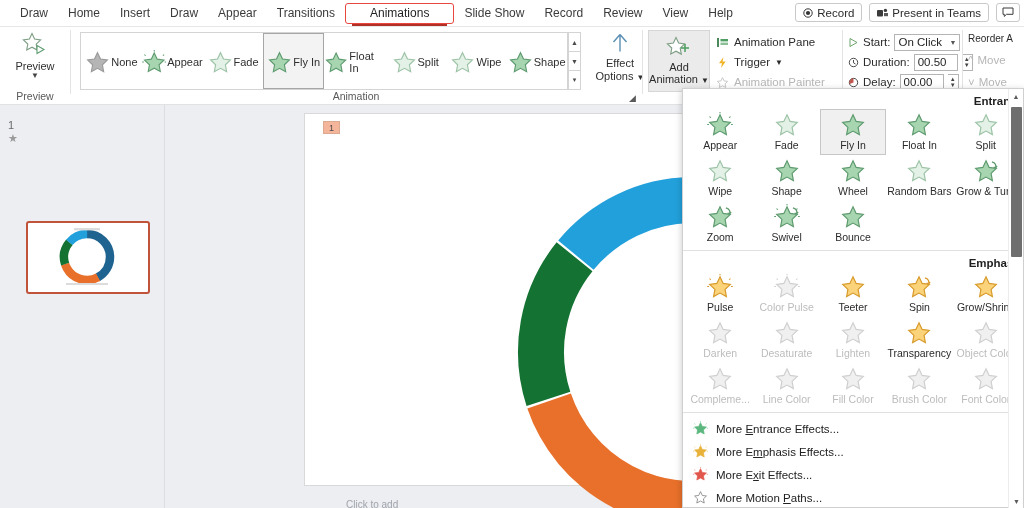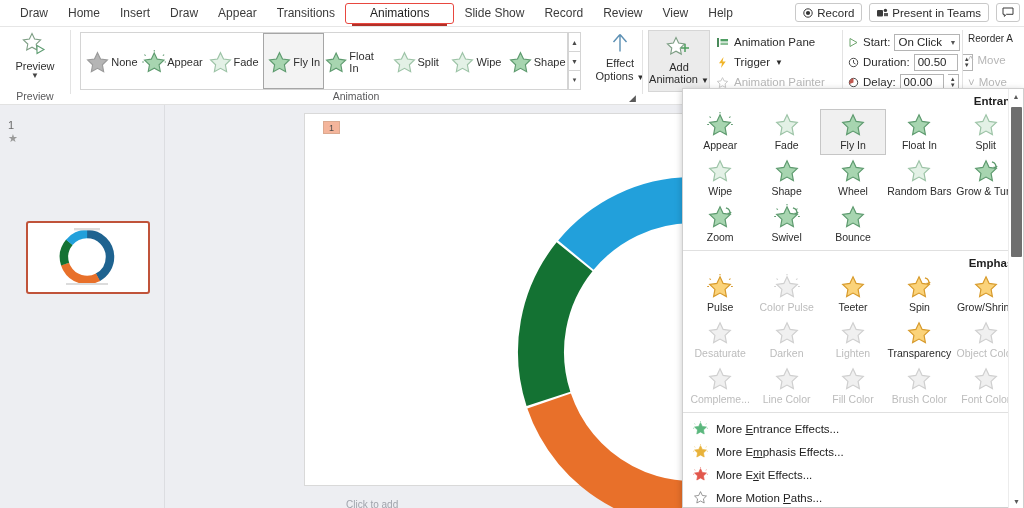--- a/index.html
+++ b/index.html
@@ -613,27 +613,27 @@
           <div class="eff">
             <svg width="26" height="26" viewBox="0 0 24 24" class="star">
               <path d="M12 2.6l2.9 6.1 6.6.9-4.8 4.6 1.2 6.6L12 17.6 6.1 20.8l1.2-6.6L2.5 9.6l6.6-.9z" fill="#fbd37a" stroke="#d79a2b" stroke-width="1.1"></path>
             </svg>
             <span class="lbl">Grow/Shrink</span>
           </div>
           <div class="eff dis">
             <svg width="26" height="26" viewBox="0 0 24 24" class="star">
               <path d="M12 2.6l2.9 6.1 6.6.9-4.8 4.6 1.2 6.6L12 17.6 6.1 20.8l1.2-6.6L2.5 9.6l6.6-.9z" fill="#f0f0f0" stroke="#cfcfcf" stroke-width="1.1"></path>
             </svg>
+            <span class="lbl">Darken</span>
+          </div>
+          <div class="eff dis">
+            <svg width="26" height="26" viewBox="0 0 24 24" class="star">
+              <path d="M12 2.6l2.9 6.1 6.6.9-4.8 4.6 1.2 6.6L12 17.6 6.1 20.8l1.2-6.6L2.5 9.6l6.6-.9z" fill="#f0f0f0" stroke="#cfcfcf" stroke-width="1.1"></path>
+            </svg>
             <span class="lbl">Desaturate</span>
-          </div>
-          <div class="eff dis">
-            <svg width="26" height="26" viewBox="0 0 24 24" class="star">
-              <path d="M12 2.6l2.9 6.1 6.6.9-4.8 4.6 1.2 6.6L12 17.6 6.1 20.8l1.2-6.6L2.5 9.6l6.6-.9z" fill="#f0f0f0" stroke="#cfcfcf" stroke-width="1.1"></path>
-            </svg>
-            <span class="lbl">Darken</span>
           </div>
           <div class="eff dis">
             <svg width="26" height="26" viewBox="0 0 24 24" class="star">
               <path d="M12 2.6l2.9 6.1 6.6.9-4.8 4.6 1.2 6.6L12 17.6 6.1 20.8l1.2-6.6L2.5 9.6l6.6-.9z" fill="#f0f0f0" stroke="#cfcfcf" stroke-width="1.1"></path>
             </svg>
             <span class="lbl">Lighten</span>
           </div>
           <div class="eff">
             <svg width="26" height="26" viewBox="0 0 24 24" class="star">
               <path d="M12 2.6l2.9 6.1 6.6.9-4.8 4.6 1.2 6.6L12 17.6 6.1 20.8l1.2-6.6L2.5 9.6l6.6-.9z" fill="#fbd37a" stroke="#d79a2b" stroke-width="1.1"></path>

